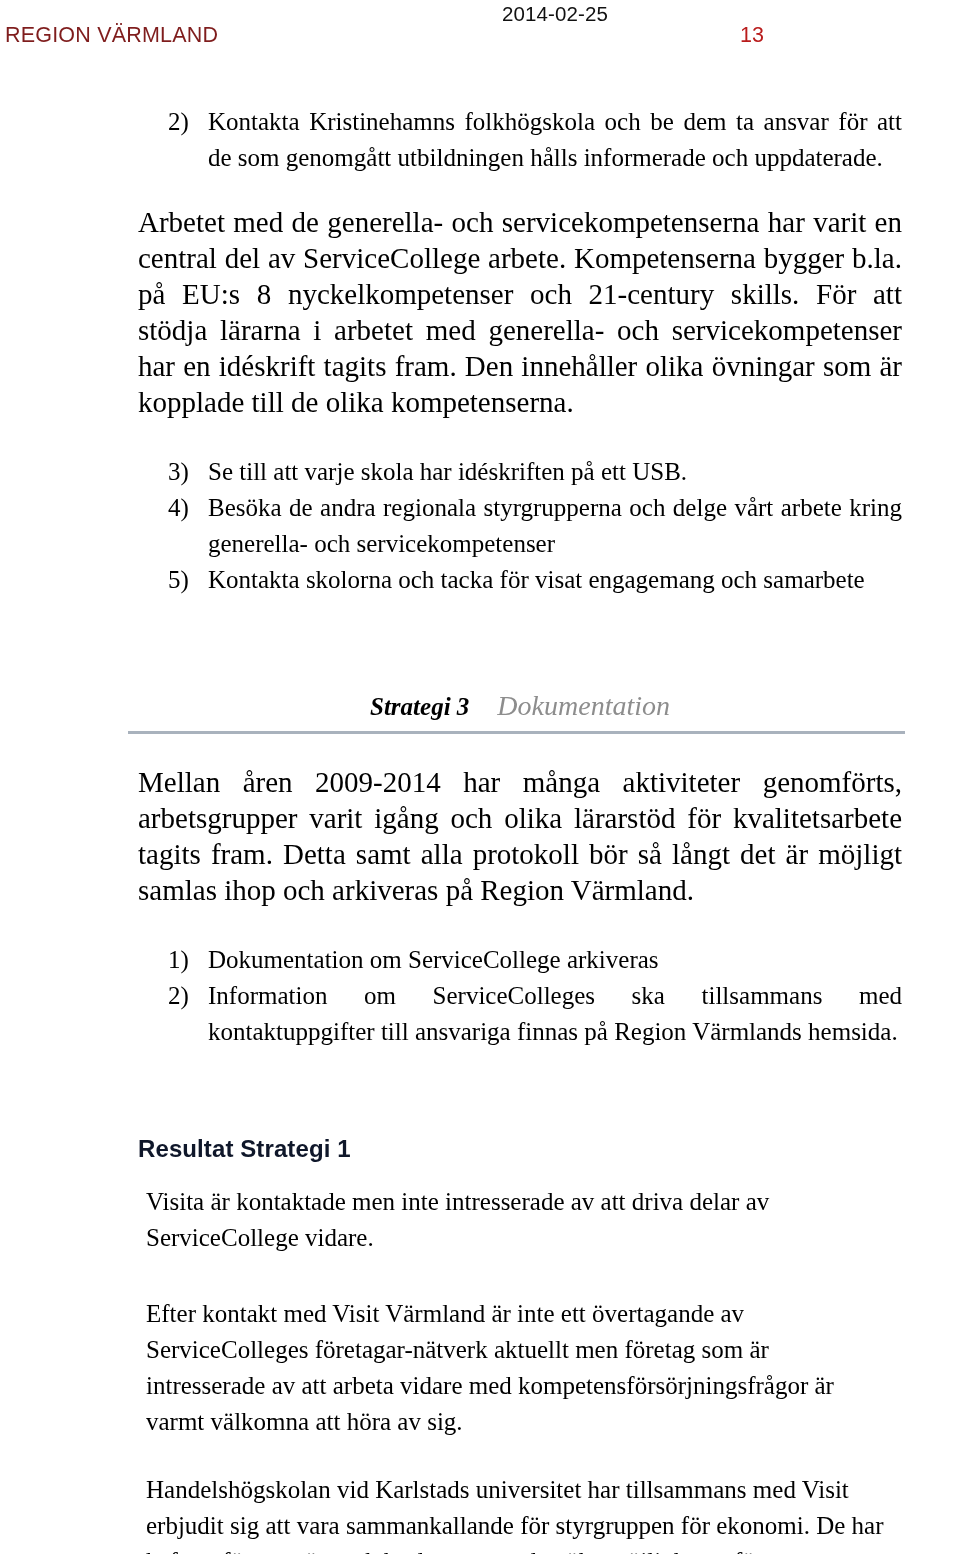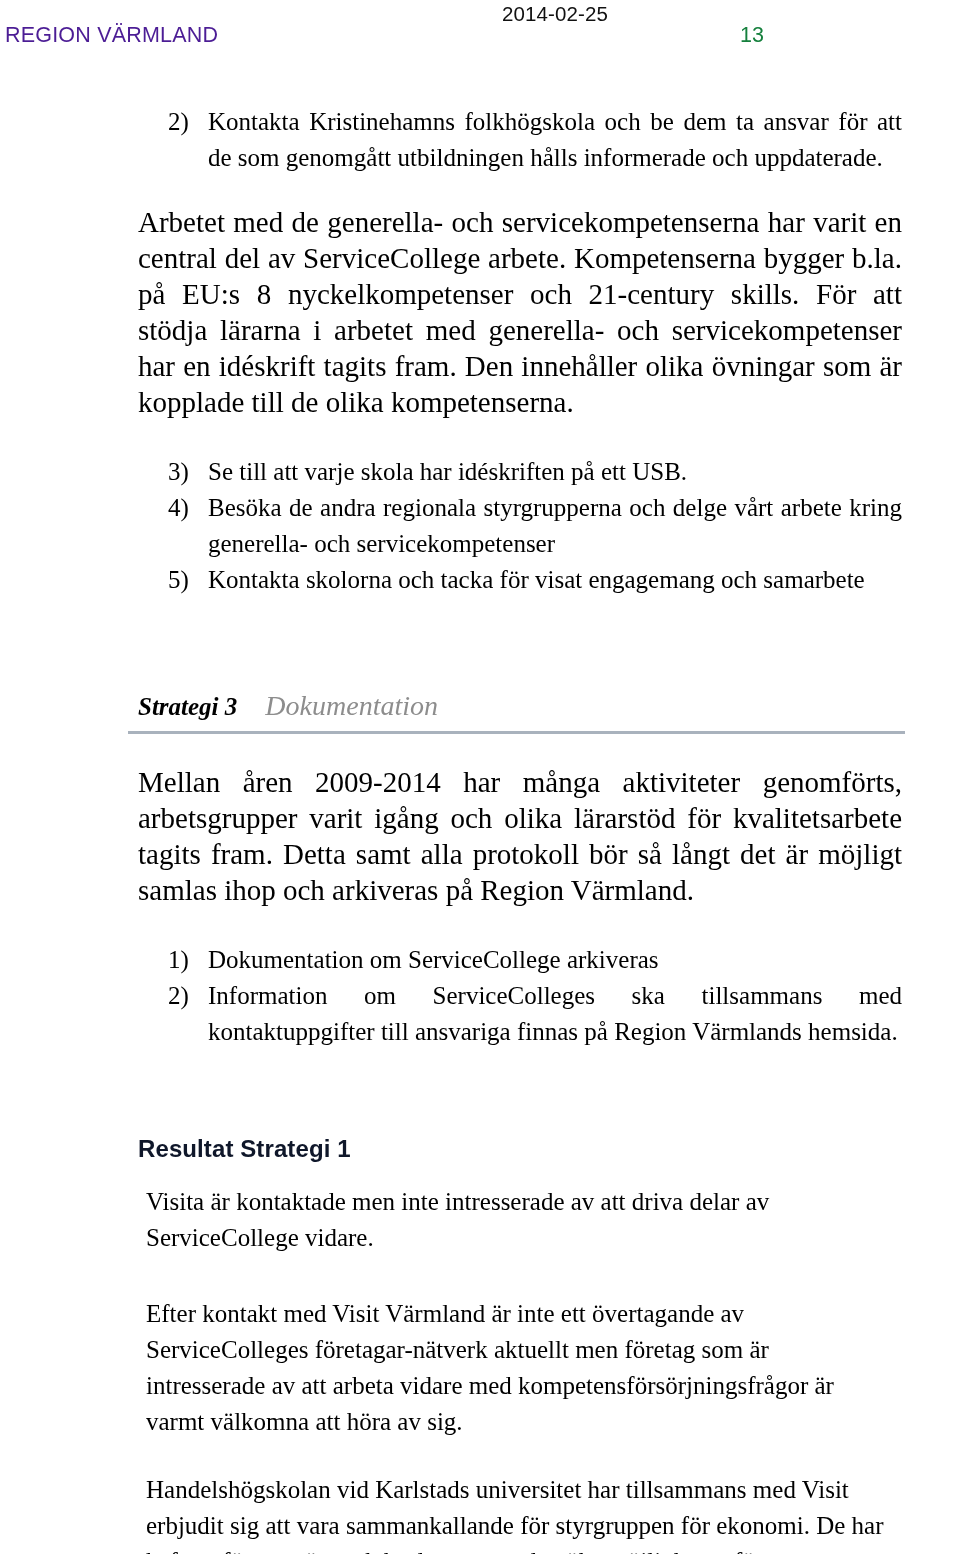--- a/index.html
+++ b/index.html
@@ -35,29 +35,29 @@
     letter-spacing: .1px;
     color: #111;
   }
   .hdr-org {
     position: absolute;
     left: 5px;
     top: 23px;
     font-family: "Liberation Sans", "DejaVu Sans", sans-serif;
     font-size: 21.5px;
     letter-spacing: .2px;
-    color: #4c1d95;
+    color: #7f1d1d;
   }
   .hdr-page {
     position: absolute;
     right: 12px;
     top: 23px;
     font-family: "Liberation Sans", "DejaVu Sans", sans-serif;
     font-size: 21.5px;
-    color: #15803d;
+    color: #b91c1c;
   }
 
   
   .content {
     position: absolute;
     left: 138px;
     top: 104px;
     width: 764px;
   }
 
@@ -101,20 +101,21 @@
     line-height: 36px;
   }
   ol.num-list > li.nojust {
     text-align: left;
   }
 
   
   .strategy-head {
     position: relative;
     padding-bottom: 6px;
+    text-align: center;
   }
   .strategy-head .label {
     font-weight: bold;
     font-style: italic;
     font-size: 25px;
     color: #000;
   }
   .strategy-head .topic {
     font-style: italic;
     font-size: 28px;

